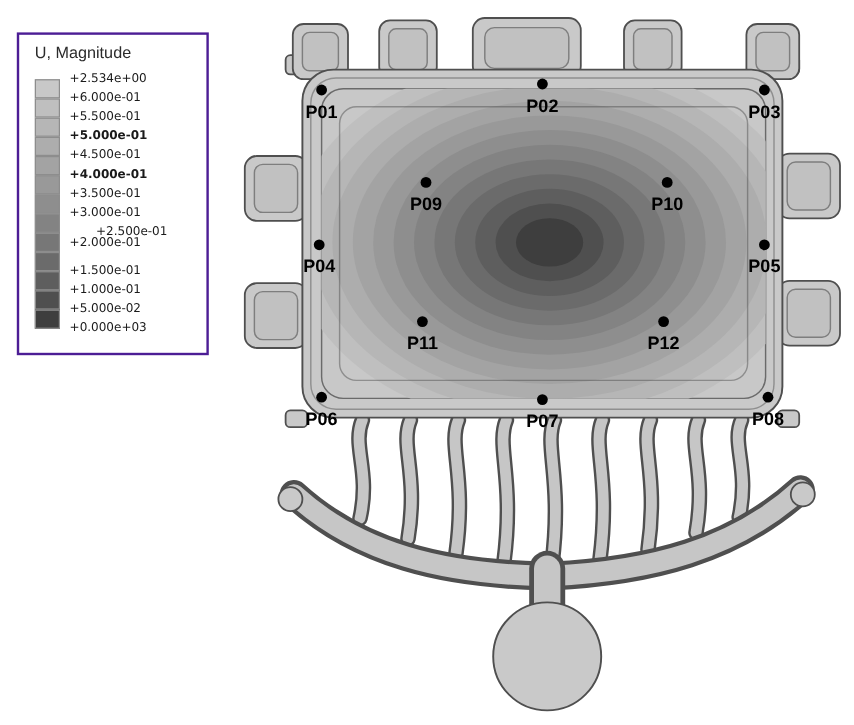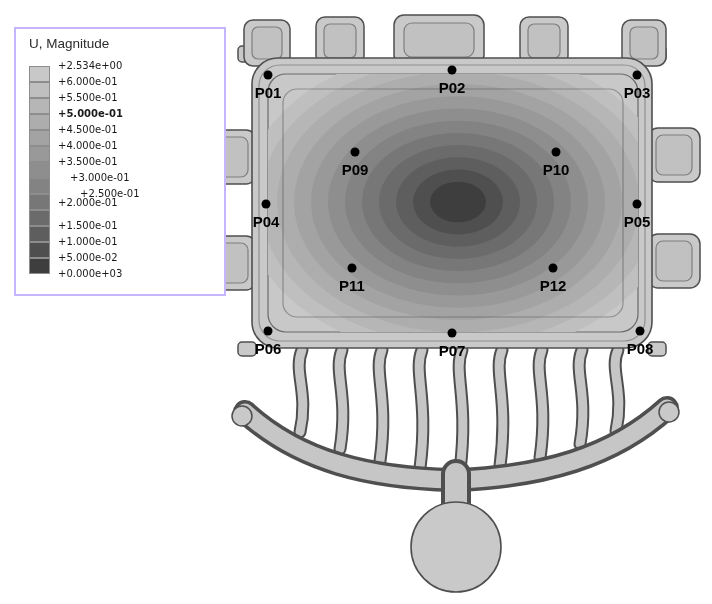--- a/index.html
+++ b/index.html
@@ -4,22 +4,22 @@
 <style>
   html,body { margin:0; padding:0; background:#ffffff; }
   .stage {
     position:relative; width:712px; height:604px; background:#ffffff;
     font-family:"Liberation Sans", sans-serif; overflow:hidden;
   }
   .fea-svg { position:absolute; left:0; top:0; }
 
   
   .legend {
-    position:absolute; left:14px; top:27px; width:212px;
-    border:2px solid #c4b5fd; background:#ffffff;
+    position:absolute; left:14px; top:27px; width:160px;
+    border:2px solid #4c1d95; background:#ffffff;
     padding:7px 6px 12px 11px; box-sizing:border-box;
   }
   .legend-title { font-size:13.5px; color:#2b2b2b; margin:0 0 7px 2px; }
   .legend-scale { position:relative; height:224px; }
   .swatch {
     position:absolute; left:2px; width:21px; height:16px;
     border:1px solid #8d8d8d; box-sizing:border-box;
   }
   .scale-label {
     position:absolute; left:31px; height:14px; line-height:14px;
@@ -202,23 +202,23 @@
         <div class="swatch" style="top: 136px; background: rgb(119, 119, 119);"></div>
         <div class="swatch" style="top: 152px; background: rgb(107, 107, 107);"></div>
         <div class="swatch" style="top: 168px; background: rgb(94, 94, 94);"></div>
         <div class="swatch" style="top: 184px; background: rgb(79, 79, 79);"></div>
         <div class="swatch" style="top: 200px; background: rgb(62, 62, 62);"></div>
         <div class="scale-label" style="top: 1px;">+2.534e+00</div>
         <div class="scale-label" style="top: 17px;">+6.000e-01</div>
         <div class="scale-label" style="top: 33px;">+5.500e-01</div>
         <div class="scale-label" style="top: 49px; font-weight: bold;">+5.000e-01</div>
         <div class="scale-label" style="top: 65px;">+4.500e-01</div>
-        <div class="scale-label" style="top: 81px;">+4.000e-01</div>
+        <div class="scale-label" style="top: 81px; font-weight: bold;">+4.000e-01</div>
         <div class="scale-label" style="top: 97px;">+3.500e-01</div>
-        <div class="scale-label" style="top: 113px; margin-left: 12px;">+3.000e-01</div>
+        <div class="scale-label" style="top: 113px;">+3.000e-01</div>
         <div class="scale-label" style="top: 129px; margin-left: 22px;">+2.500e-01</div>
         <div class="scale-label" style="top: 138px;">+2.000e-01</div>
         <div class="scale-label" style="top: 161px;">+1.500e-01</div>
         <div class="scale-label" style="top: 177px;">+1.000e-01</div>
         <div class="scale-label" style="top: 193px;">+5.000e-02</div>
         <div class="scale-label" style="top: 209px;">+0.000e+03</div>
       </div>
   </div>
 
 </div>

